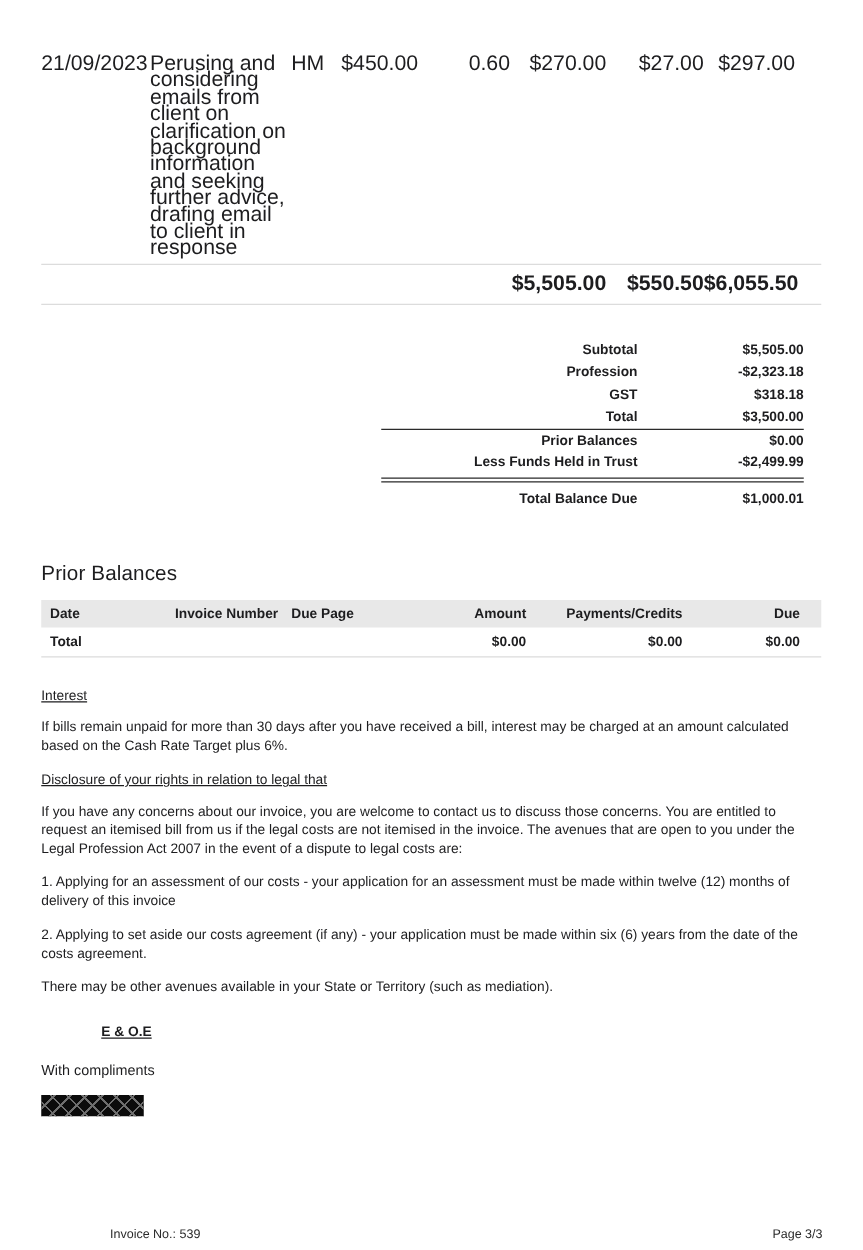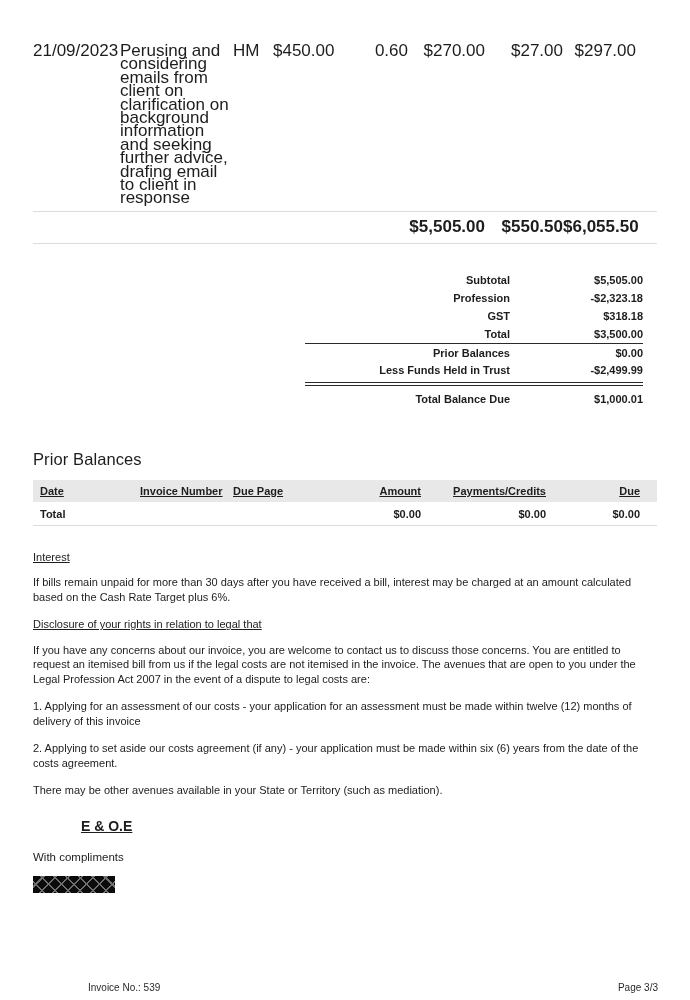--- a/index.html
+++ b/index.html
@@ -49,31 +49,31 @@
   .pb-title { margin-top:42px; font-size:16.5px; font-weight:normal; letter-spacing:0.1px; }
   .pb-table { margin-top:11px; }
   .pb-grid {
     display:grid;
     grid-template-columns:107px 93px 100px 88px 125px 1fr;
     font-size:11px;
   }
   .pb-head {
     background:#e8e8e8;
     font-weight:bold;
-    height:22px; line-height:22px;text-decoration:underline;
+    height:22px; line-height:22px;
   }
   .pb-total { height:24px; line-height:24px; font-weight:bold; border-bottom:1px solid #dcdcdc; }
   .pb-c1 { padding-left:7px; }
   .pb-due { padding-right:17px; }
 
   
   .notices { margin-top:24px; font-size:11px; line-height:14.5px; }
   .heading-underline { text-decoration:underline; margin-bottom:11px; }
   .para { margin-bottom:13px; }
-  .eoe { margin-top:21px; font-weight:bold; text-decoration:underline; font-size:14px;padding-left:48px; }
+  .eoe { margin-top:21px; font-weight:bold; text-decoration:underline; font-size:11px;padding-left:48px; }
   .compliments { margin-top:17px; font-size:11.5px; }
   .redacted {
     margin-top:11px;
     width:82px; height:17px;
     background-color:#0b0b0b;
     background-image:
       repeating-linear-gradient(45deg,  transparent 0 7.5px, #6e6e6e 7.5px 9px),
       repeating-linear-gradient(-45deg, transparent 0 7.5px, #6e6e6e 7.5px 9px);
   }
 

